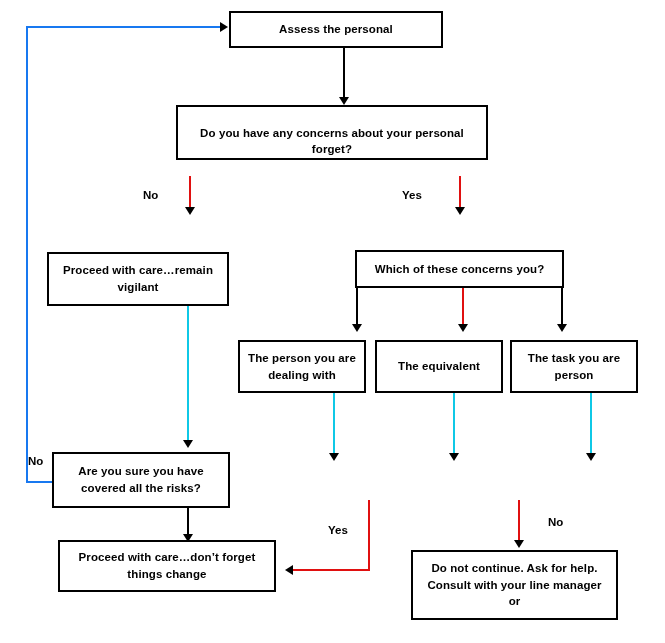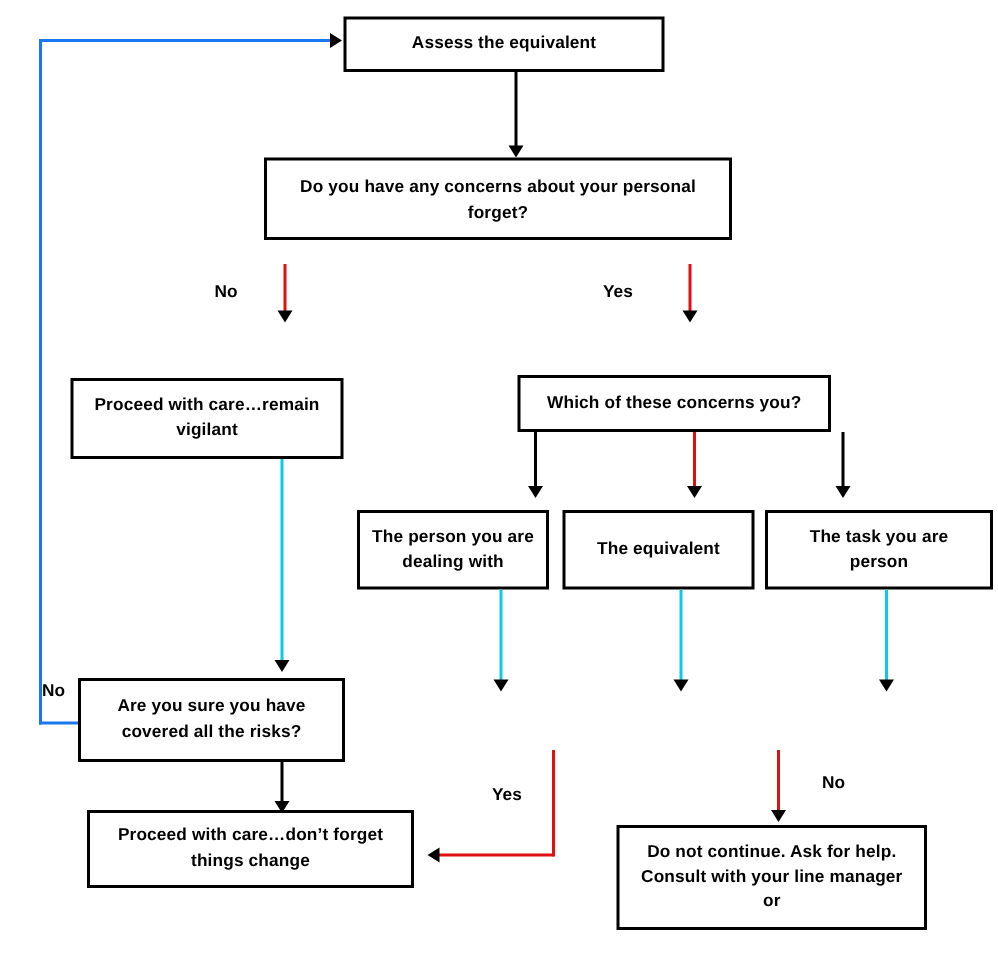--- a/index.html
+++ b/index.html
@@ -26,21 +26,21 @@
     font-size: 11.5px;
     font-weight: bold;
     line-height: 1.45;
     text-align: center;
     display: flex;
     justify-content: center;
     padding: 0 8px;
     letter-spacing: 0.1px;
   }
   .node.vcenter { align-items: center; }
-  .node.vtop { align-items: center; padding-top: 2px; }
+  .node.vtop { align-items: flex-end; padding-top: 2px; }
   .node span { display: block; width: 100%; }
 
   .edge-label {
     position: absolute;
     font-size: 11.5px;
     font-weight: bold;
     color: #000000;
     white-space: nowrap;
   }
 
@@ -82,21 +82,21 @@
 
 <div id="canvas">
 
   <div class="vline c-blue" style="left:26px; top:27px; height:456px; width:2px;"></div>
   <div class="hline c-blue" style="left:26px; top:481px; width:27px; height:2px;"></div>
   <div class="hline c-blue" style="left:26px; top:26px; width:196px; height:2px;"></div>
   <div class="arrow-right" style="left:220px; top:22px;"></div>
   <div class="edge-label" style="left:28px; top:455px;">No</div>
 
   <div class="node vcenter" style="left:229px; top:11px; width:214px; height:37px;">
-    <span>Assess the equivalent</span>
+    <span>Assess the personal</span>
   </div>
 
   <div class="vline" style="left:343px; top:48px; height:53px;"></div>
   <div class="arrow-down" style="left:339px; top:97px;"></div>
 
   <div class="node vtop" style="left:176px; top:105px; width:312px; height:55px;">
     <span>
       <span>Do you have any concerns about your personal</span>
       <span>forget?</span>
     </span>
@@ -113,21 +113,21 @@
   <div class="node vcenter" style="left:47px; top:252px; width:182px; height:54px;">
     <span>
       <span>Proceed with care…remain</span>
       <span>vigilant</span>
     </span>
   </div>
 
   <div class="vline c-teal" style="left:187px; top:306px; height:139px; width:2px;"></div>
   <div class="arrow-down" style="left:183px; top:440px;"></div>
 
-  <div class="node vcenter" style="left:345px; top:250px; width:209px; height:38px;">
+  <div class="node vcenter" style="left:355px; top:250px; width:209px; height:38px;">
     <span>Which of these concerns you?</span>
   </div>
 
   <div class="vline" style="left:356px; top:288px; height:40px;"></div>
   <div class="arrow-down" style="left:352px; top:324px;"></div>
 
   <div class="vline c-red" style="left:462px; top:288px; height:40px;"></div>
   <div class="arrow-down" style="left:458px; top:324px;"></div>
 
   <div class="vline" style="left:561px; top:288px; height:40px;"></div>
@@ -139,21 +139,21 @@
       <span>dealing with</span>
     </span>
   </div>
 
   <div class="node vcenter" style="left:375px; top:340px; width:128px; height:53px;">
     <span>
       <span>The equivalent</span>
     </span>
   </div>
 
-  <div class="node vcenter" style="left:510px; top:340px; width:152px; height:53px;">
+  <div class="node vcenter" style="left:510px; top:340px; width:128px; height:53px;">
     <span>
       <span>The task you are</span>
       <span>person</span>
     </span>
   </div>
 
   <div class="vline c-teal" style="left:333px; top:393px; height:63px; width:2px;"></div>
   <div class="arrow-down" style="left:329px; top:453px;"></div>
 
   <div class="vline c-teal" style="left:453px; top:393px; height:63px; width:2px;"></div>

